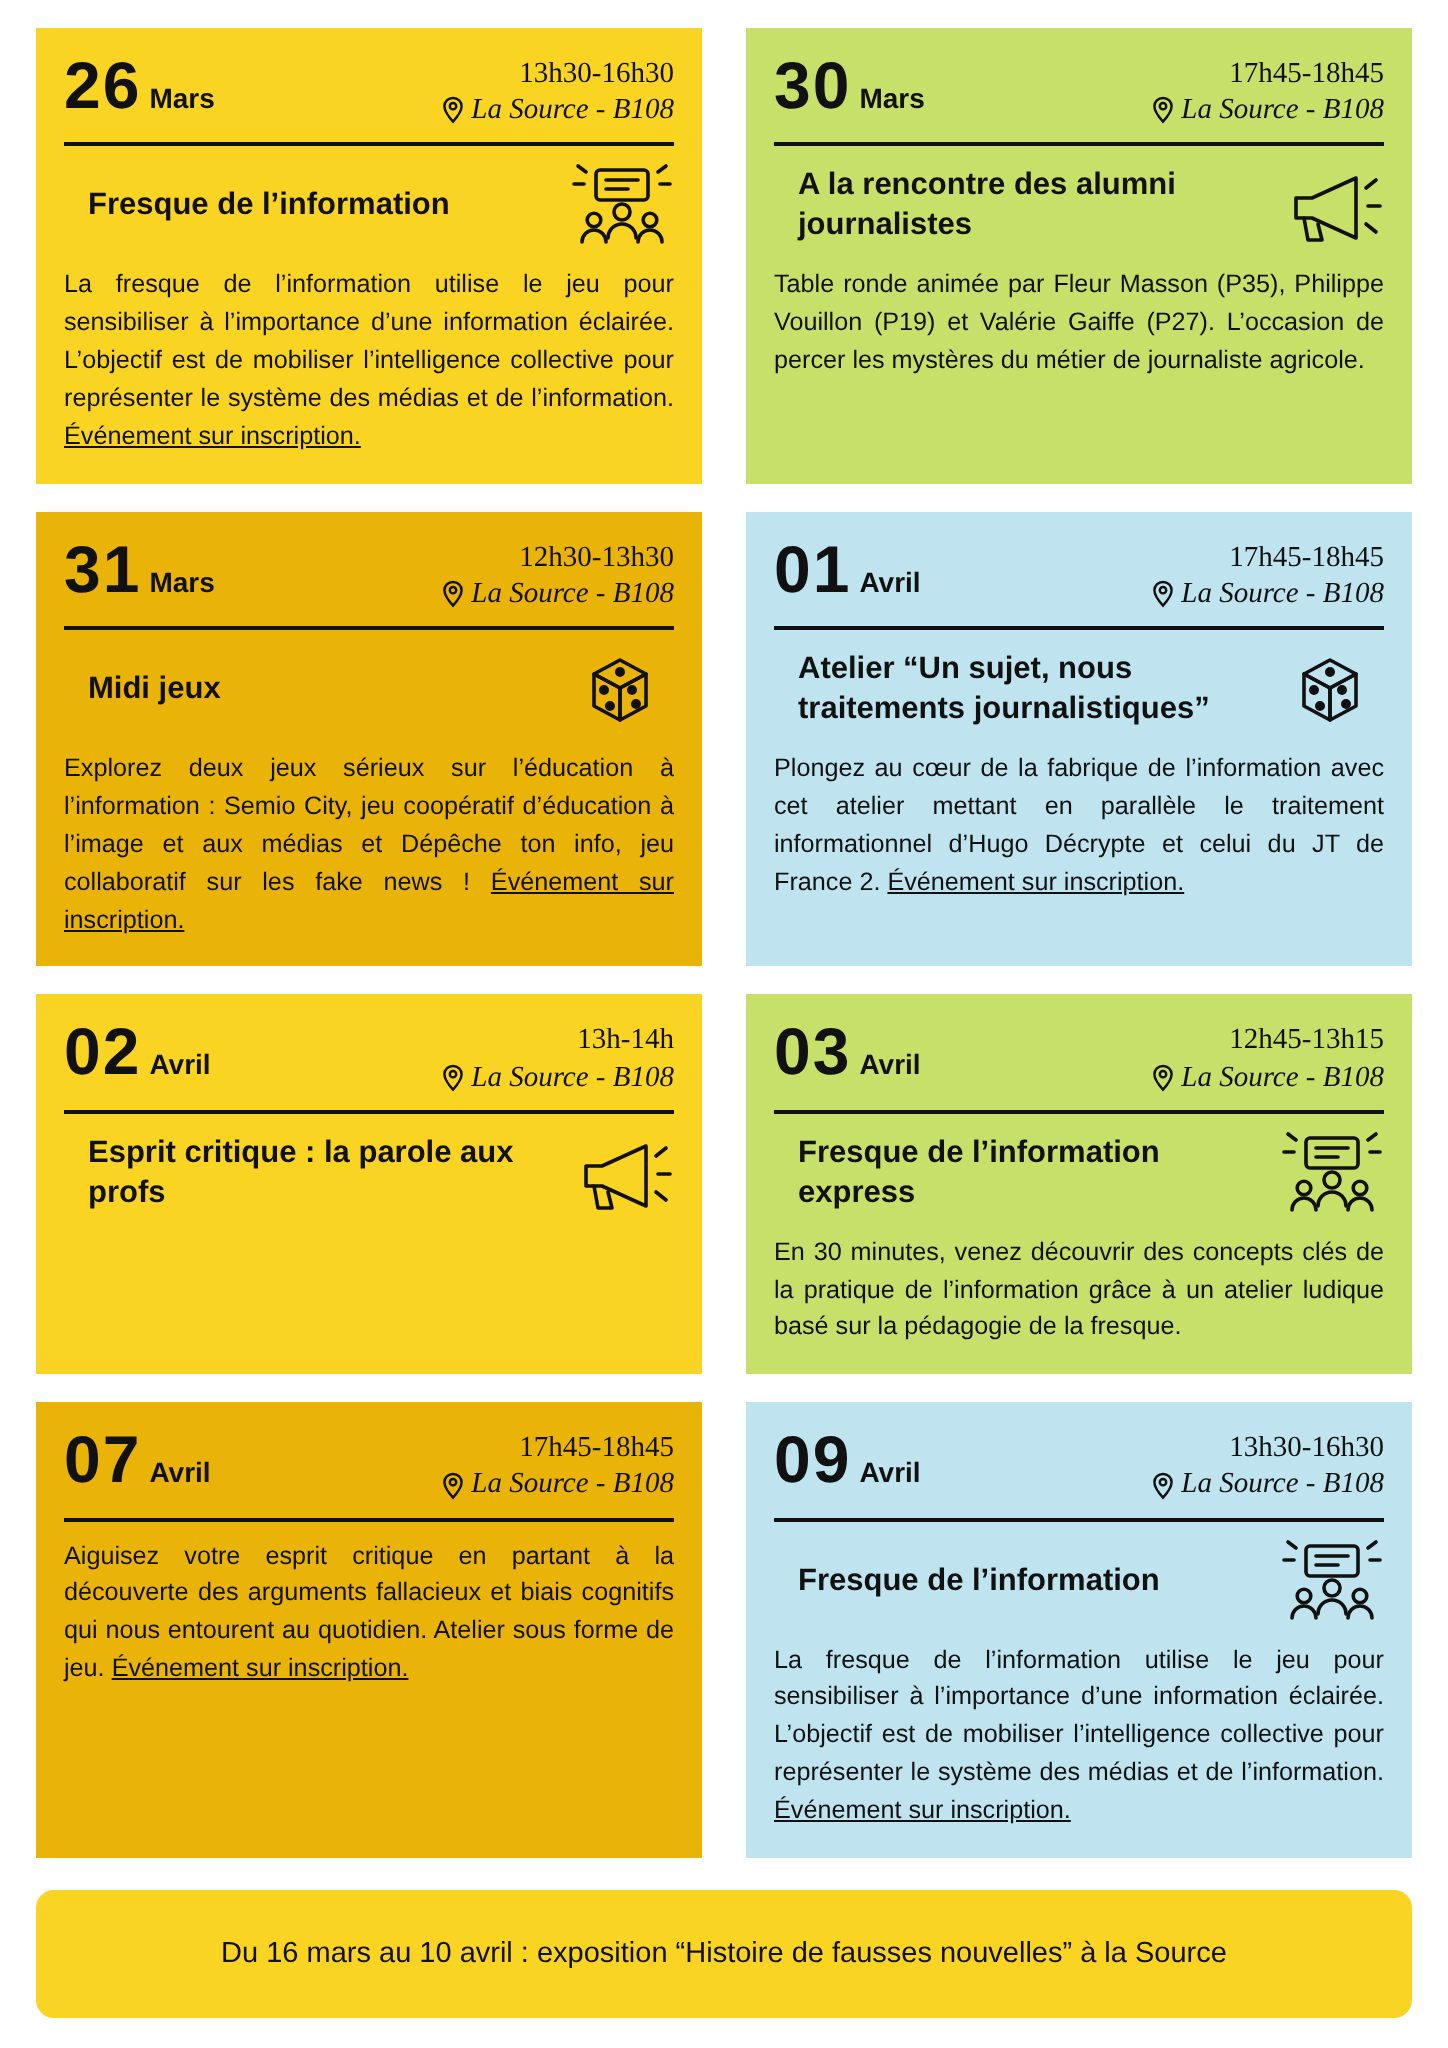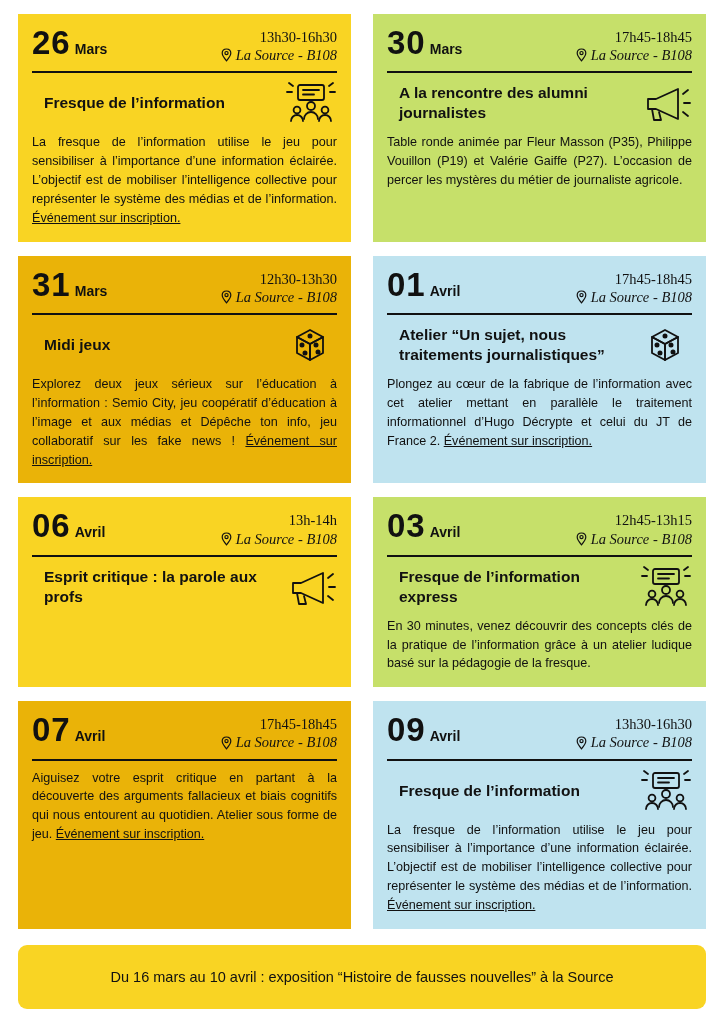--- a/index.html
+++ b/index.html
@@ -286,21 +286,21 @@
       <circle cx="31" cy="22" r="1.6" fill="#111"></circle>
       <circle cx="33" cy="29" r="1.6" fill="#111"></circle>
     </svg>
           </div>
     </div>
     <div class="desc"><span>Plongez au cœur de la fabrique de l’information avec cet atelier mettant en parallèle le traitement informationnel d’Hugo Décrypte et celui du JT de France 2. </span><span class="u">Événement sur inscription.</span></div>
   </div>
       <div class="card yellow">
     <div class="card-top">
       <div class="date">
-        <span class="date-num">06</span>
+        <span class="date-num">02</span>
         <span class="date-month">Avril</span>
       </div>
       <div class="meta">
         <span class="time">13h-14h</span>
         <span class="place">
           <span class="pin">
                 <svg width="11" height="14" viewBox="0 0 11 14" fill="none" stroke="#111" stroke-width="1.2">
    <path d="M5.5 1 C3 1 1.2 2.8 1.2 5.1 C1.2 8 5.5 12.8 5.5 12.8 C5.5 12.8 9.8 8 9.8 5.1 C9.8 2.8 8 1 5.5 1 Z"></path>
    <circle cx="5.5" cy="5.1" r="1.6"></circle>
  </svg>

